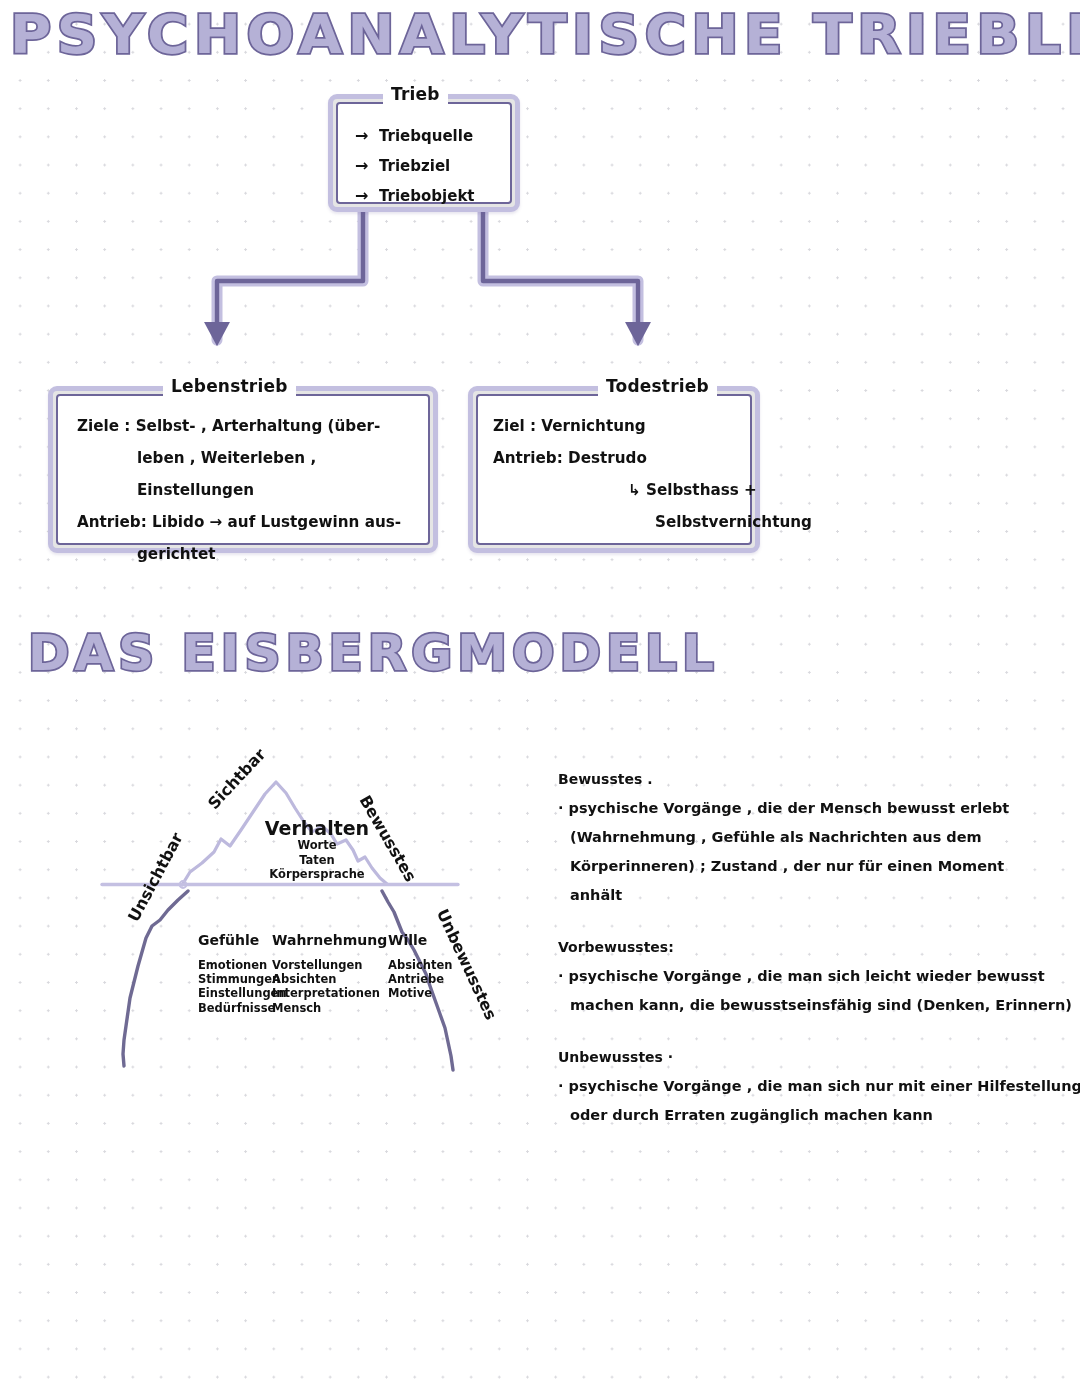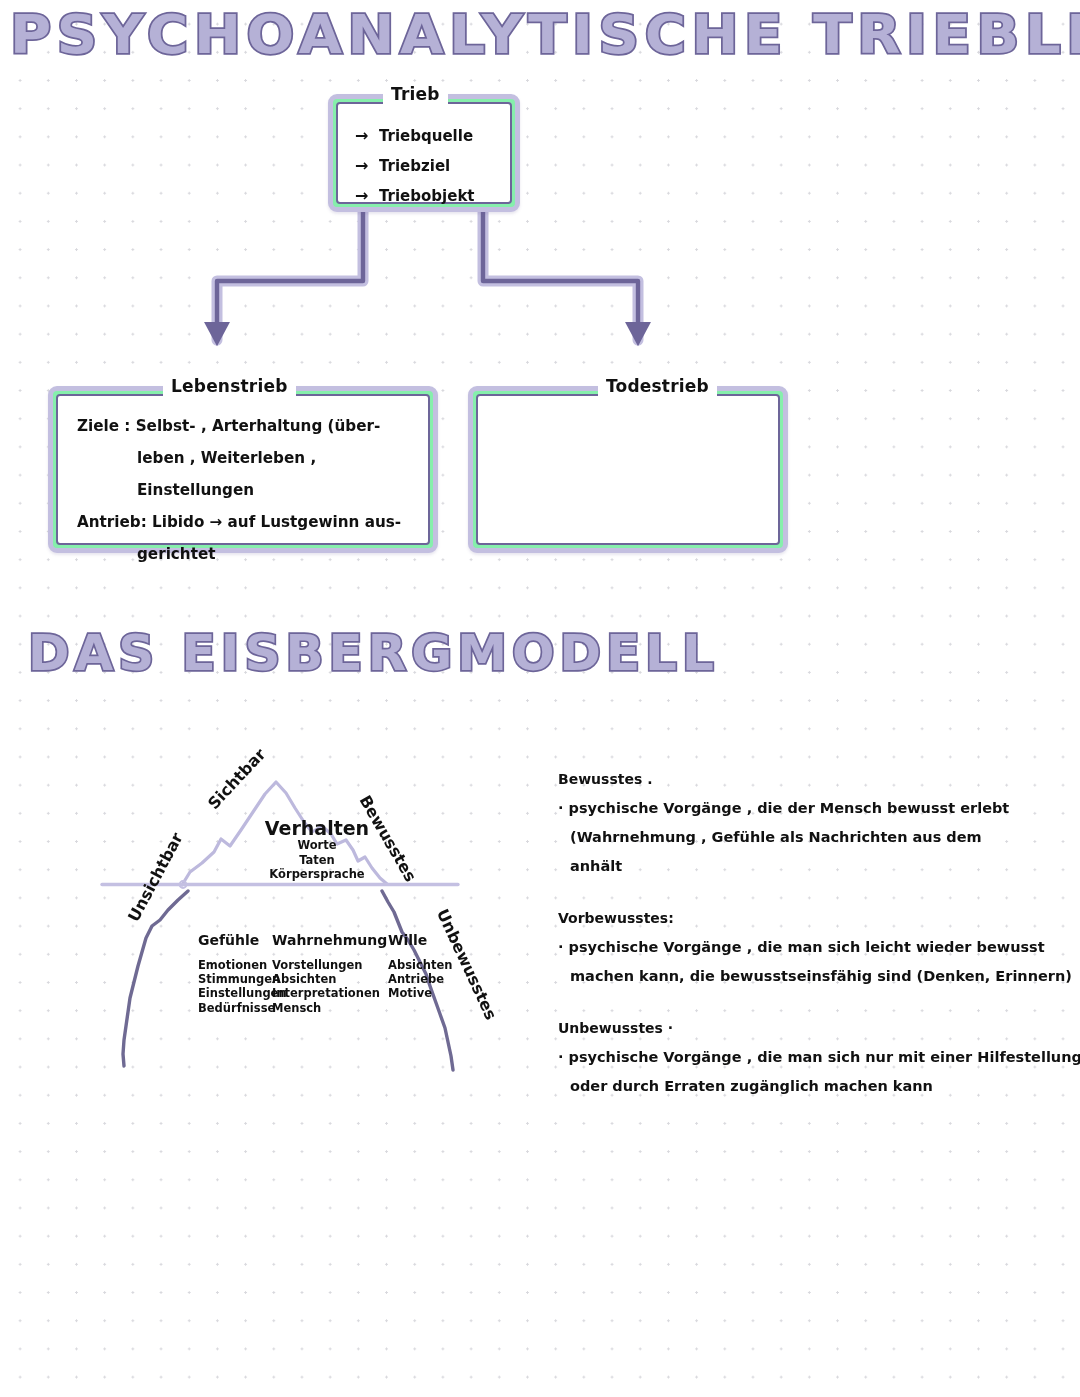--- a/index.html
+++ b/index.html
@@ -44,21 +44,21 @@
     left: 28px;
     top: 627px;
     font-size: 50px;
     line-height: 52px;
   }
 
   
   .hbox {
     position: absolute;
     box-sizing: border-box;
-    background: #86efac;
+    background: #e5e5e5;
     border: 5px solid #c3bfe0;
     border-radius: 9px;
     box-shadow: 0 2px 3px rgba(109,101,153,0.16);
   }
   .hbox-inner {
     position: absolute;
     inset: 3px;
     box-sizing: border-box;
     border: 2.4px solid #6d6599;
     border-radius: 4px;
@@ -90,21 +90,21 @@
   #box-trieb .hbox-label { left: 50px; }
   #box-trieb .hbox-body { left: 22px; top: 22px; font-size: 15px; line-height: 30px; }
   .arrow-item { white-space: nowrap; }
   .arrow-glyph { display: inline-block; width: 24px; font-size: 16px; }
 
   
   #box-leben { left: 48px; top: 386px; width: 390px; height: 167px; }
   #box-leben .hbox-label { left: 110px; }
   #box-leben .hbox-body { left: 24px; top: 19px; font-size: 15.2px; line-height: 32px; }
 
-  #box-tod { left: 468px; top: 386px; width: 320px; height: 167px; }
+  #box-tod { left: 468px; top: 386px; width: 292px; height: 167px; }
   #box-tod .hbox-label { left: 125px; }
   #box-tod .hbox-body { left: 20px; top: 19px; font-size: 15.2px; line-height: 32px; }
   .indent-1 { padding-left: 60px; }
   .indent-2 { padding-left: 135px; }
   .indent-3 { padding-left: 162px; }
 
   
   #connectors {
     position: absolute;
     left: 0; top: 0;
@@ -215,20 +215,26 @@
     <div>Ziele : Selbst- , Arterhaltung (über-</div>
     <div class="indent-1">leben , Weiterleben , Einstellungen</div>
     <div>Antrieb: Libido → auf Lustgewinn aus-</div>
     <div class="indent-1">gerichtet</div>
   </div>
 </div>
 
 <div class="hbox" id="box-tod">
   <div class="hbox-inner"></div>
   <div class="hbox-label">Todestrieb</div>
+  <div class="hbox-body">
+    <div>Ziel : Vernichtung</div>
+    <div>Antrieb:  Destrudo</div>
+    <div class="indent-2">↳ Selbsthass +</div>
+    <div class="indent-3">Selbstvernichtung</div>
+  </div>
 </div>
 
 <svg id="iceberg-svg" viewBox="0 0 480 330">
 
   <path d="M92,125 L100,112 L112,103 L124,92 L131,79 L140,86 L151,70 L163,52 L175,34 L186,22
            L196,33 L205,48 L214,62 L222,72 L232,66 L241,74 L247,84 L256,80 L263,90 L268,101
            L275,97 L282,108 L290,118 L297,124" fill="none" stroke="#bdb9dd" stroke-width="3.2" stroke-linecap="round" stroke-linejoin="round"></path>
 
   <line x1="12" y1="124.5" x2="368" y2="124.5" stroke="#c4c0e2" stroke-width="3.4" stroke-linecap="round"></line>
   <circle cx="93" cy="124.5" r="3.4" fill="none" stroke="#c4c0e2" stroke-width="2"></circle>
@@ -274,20 +280,21 @@
   <div class="sub">Antriebe</div>
   <div class="sub">Motive</div>
 </div>
 
 <div id="notes">
 
   <div class="note-block">
     <div class="note-head">Bewusstes .</div>
     <div class="note-line">· psychische Vorgänge , die der Mensch bewusst erlebt</div>
     <div class="note-line ind">(Wahrnehmung , Gefühle als Nachrichten aus dem</div>
+    <div class="note-line ind">Körperinneren) ; Zustand , der nur für einen Moment</div>
     <div class="note-line ind">anhält</div>
   </div>
 
   <div class="note-block">
     <div class="note-head">Vorbewusstes:</div>
     <div class="note-line">· psychische Vorgänge , die man sich leicht wieder bewusst</div>
     <div class="note-line ind">machen kann, die bewusstseinsfähig sind  (Denken, Erinnern)</div>
   </div>
 
   <div class="note-block">

